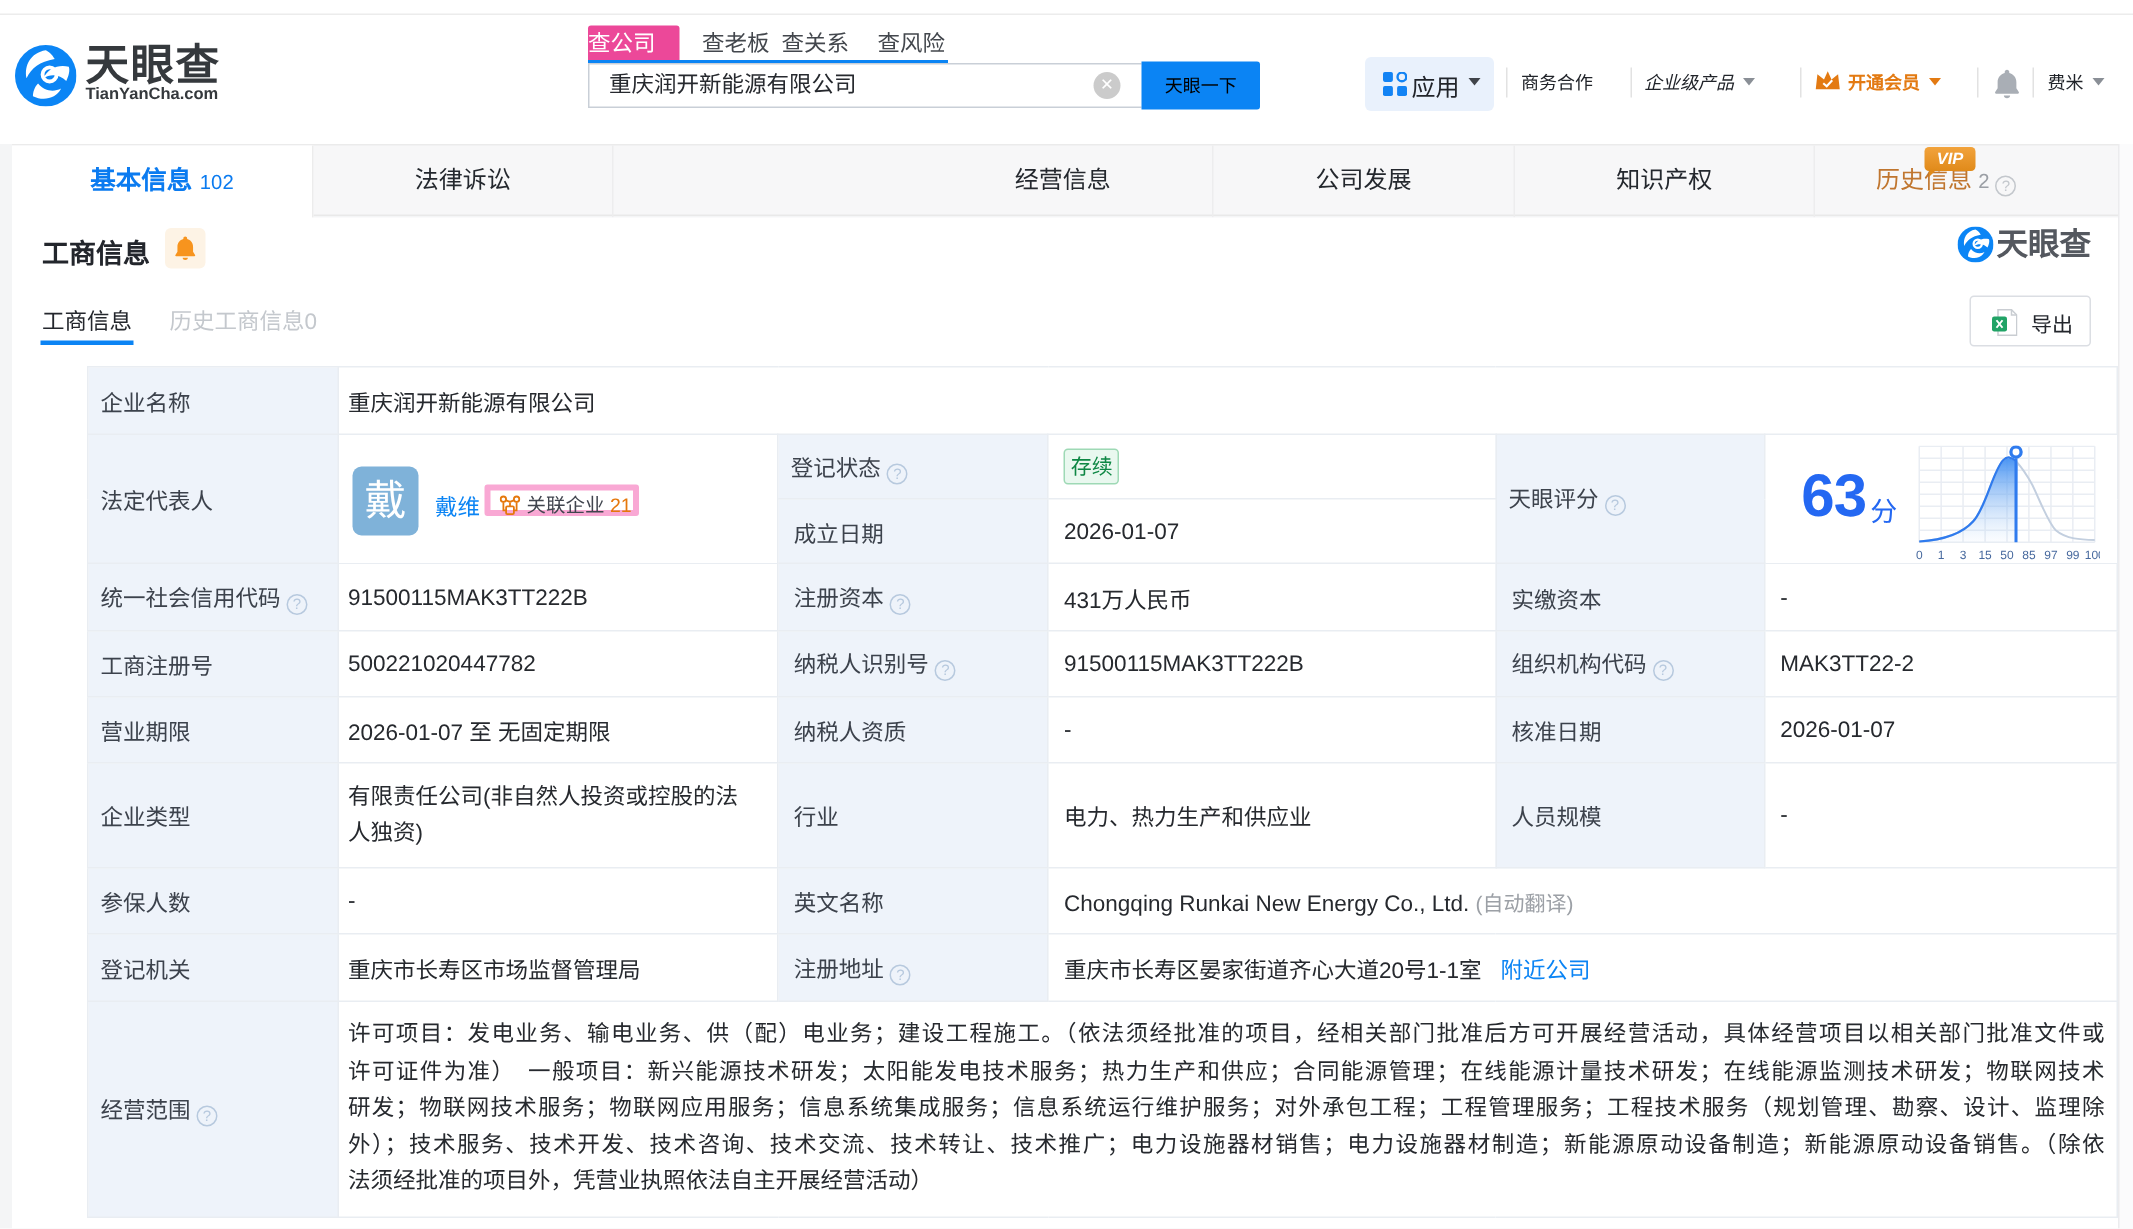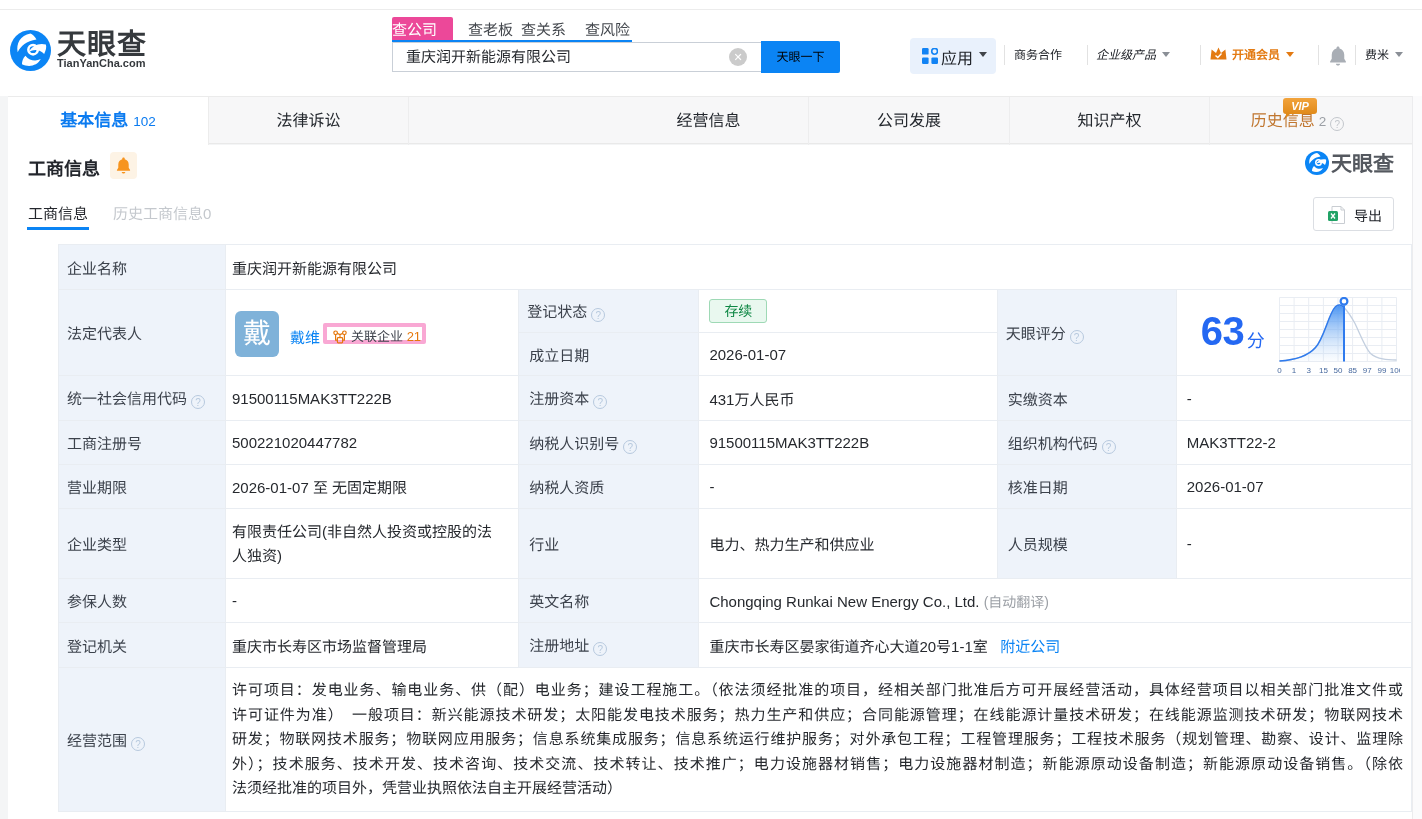--- a/index.html
+++ b/index.html
@@ -55,21 +55,21 @@
 #tbl{position:absolute;left:20px;top:99px;border-collapse:collapse;table-layout:fixed;margin-left:30px;}
 #tbl td{border:1px solid #e9edf2;font-size:15px;vertical-align:middle;}
 #tbl td.lb{background:#eef3fa;color:#3c424c;padding:0 6px 0 8px;}
 #tbl td.ct{background:#fff;color:#26292e;padding:0 8px 0 6px;}
 #tbl td.lb2{padding-left:10px;}
 #tbl td.ct2{padding-left:10px;}
 .qi{display:inline-block;width:14px;height:14px;border:1px solid #b7c9de;border-radius:50%;color:#b7c9de;font-size:10px;line-height:13px;text-align:center;vertical-align:-2px;margin-left:4px;font-weight:400;}
 .blue{color:#0b84f4;}
 .gray{color:#9ca0a6;}
 
-#cunxu{display:inline-block;width:58px;height:24px;margin-left:4px;background:#e9f8ef;border:1px solid #9ed9b5;border-radius:3px;color:#0e8744;font-size:14px;line-height:22px;text-align:center;}
+#cunxu{display:inline-block;width:37px;height:24px;margin-left:4px;background:#e9f8ef;border:1px solid #9ed9b5;border-radius:3px;color:#0e8744;font-size:14px;line-height:22px;text-align:center;}
 #faren-cell{position:relative;padding:0;}
 #fr-av{position:absolute;left:9px;top:21px;width:44px;height:46px;background:#7fb2d9;border-radius:6px;color:#fff;font-size:28px;text-align:center;line-height:46px;}
 #fr-nm{position:absolute;left:64px;top:36px;font-size:15px;color:#0b84f4;}
 #fr-gl{position:absolute;left:97px;top:33px;width:103px;height:21px;border:4px solid #f9a8d4;border-radius:2px;font-size:13px;color:#40454e;line-height:19px;}
 #score-cell{position:relative;padding:0;}
 #sc-63{position:absolute;left:24px;top:21px;font-size:40px;line-height:40px;font-weight:700;color:#2468f2;letter-spacing:-0.5px;}
 #sc-fen{position:absolute;left:70px;top:42px;font-size:18px;line-height:18px;color:#2468f2;}
 #scope-cell{vertical-align:middle;}
 .sl{width:1171px;line-height:24.5px;text-align:justify;text-align-last:justify;white-space:nowrap;color:#26292e;}
 .sl.last{text-align-last:left;}

